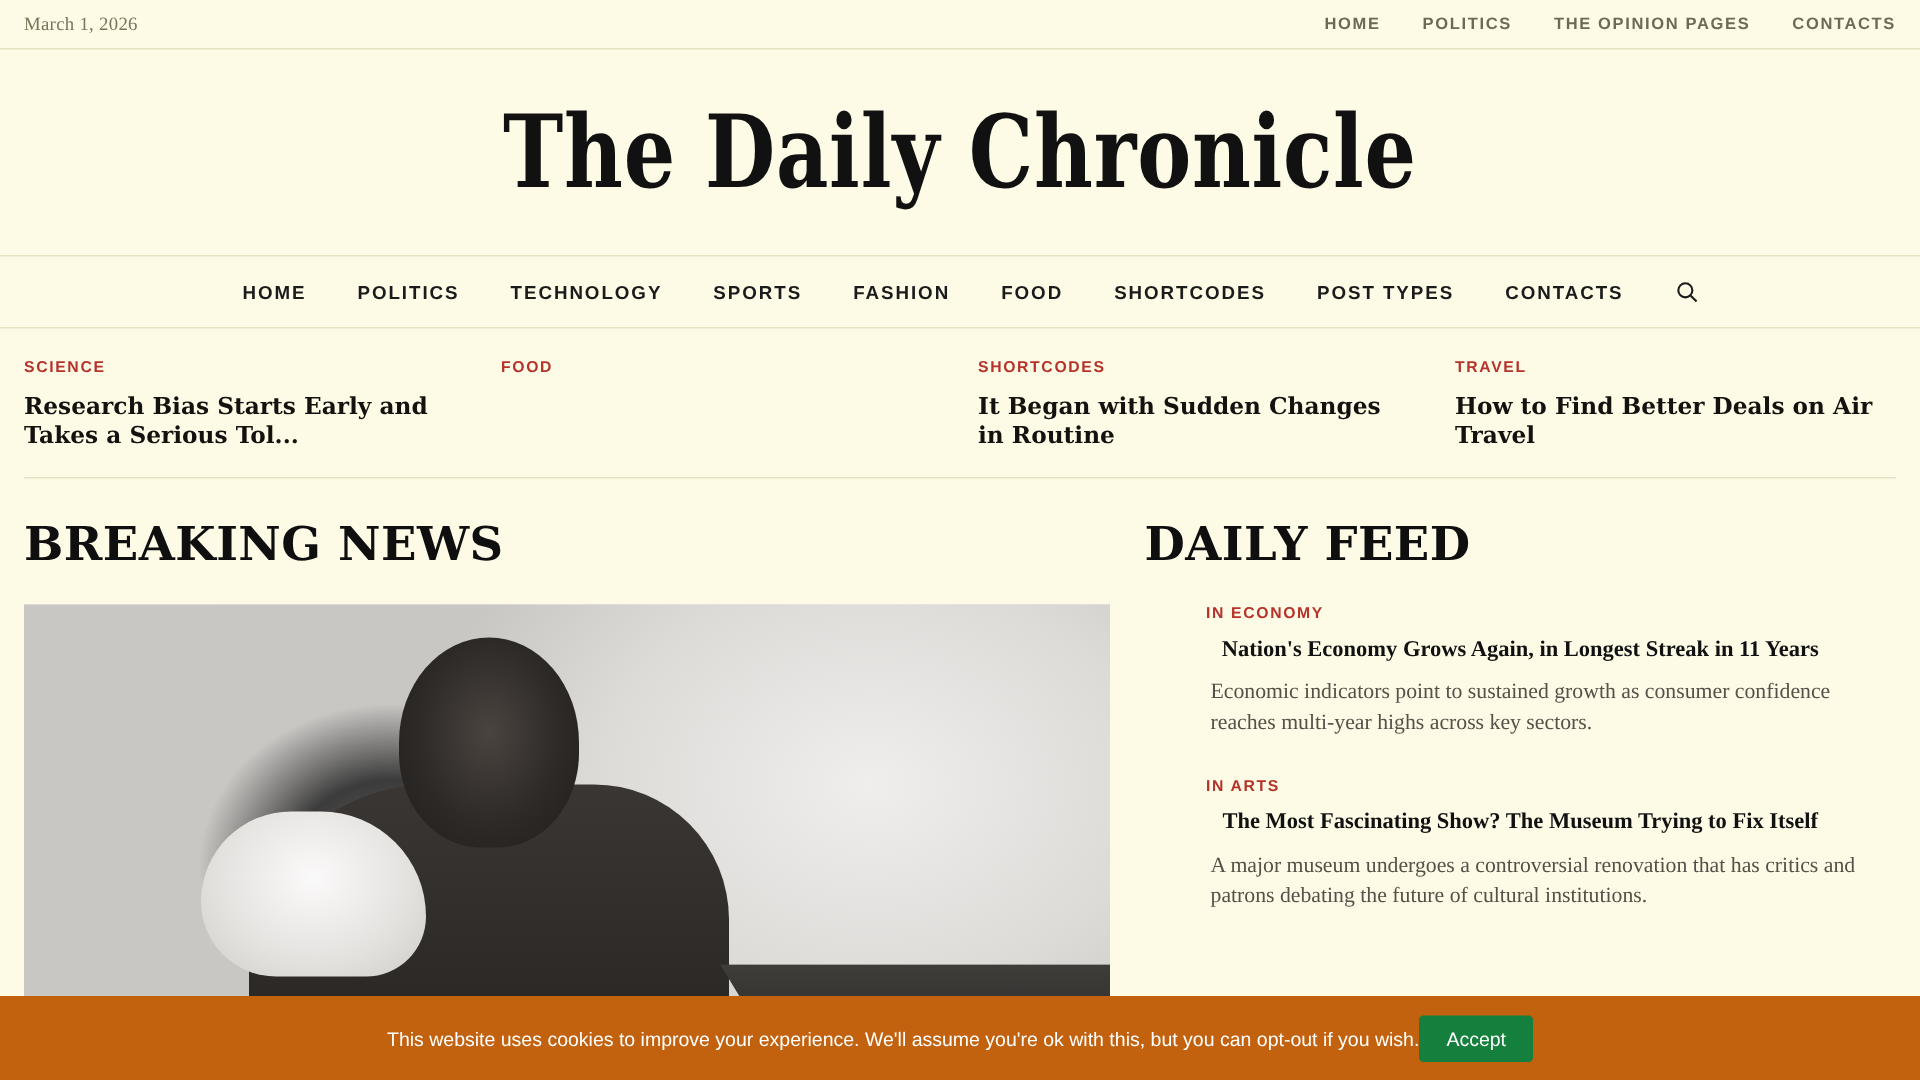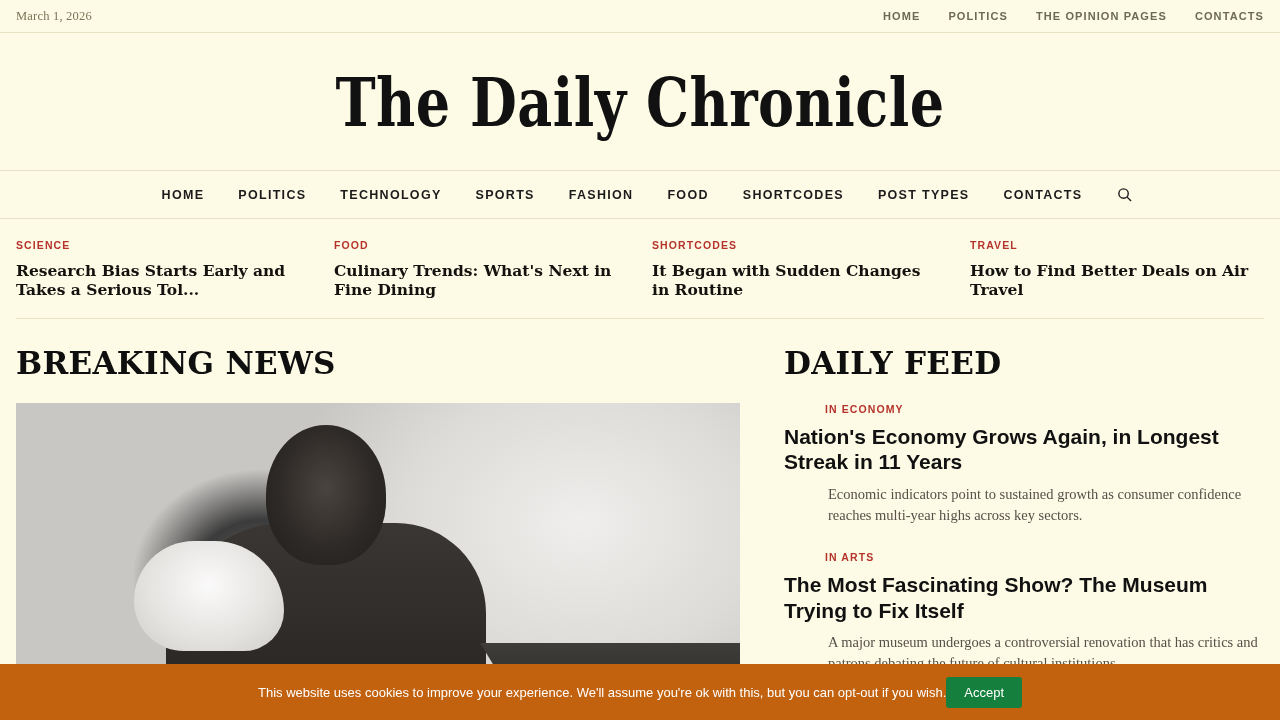--- a/index.html
+++ b/index.html
@@ -112,21 +112,21 @@
   }
   .teaser-divider {
     margin: 18px 16px 0 16px;
     border-top: 1px solid #e7e2c4;
   }
 
   
   .columns {
     display: flex;
     padding: 26px 16px 0 16px;
-    gap: 48px;
+    gap: 27px;
   }
   .col-left { width: 720px; }
   .col-right { flex: 1; }
 
   .section-title {
     font-family: "DejaVu Serif", serif;
     font-weight: 700;
     font-size: 31px;
     letter-spacing: .3px;
     color: #0f0f0f;
@@ -180,26 +180,27 @@
   .feed-cat {
     font-family: "Liberation Sans", sans-serif;
     font-size: 10.5px;
     font-weight: 700;
     letter-spacing: 1.1px;
     color: #b5332a;
     margin-bottom: 9px;
     padding-left: 41px;
   }
   .feed-title {
-    font-family: Liberation Sans, sans-serif;
-    font-weight: 700;
-    font-size: 21px;
+    font-family: Liberation Serif, serif;
+    font-weight: 700;
+    font-size: 15px;
     line-height: 1.22;
     color: #111;
     margin-bottom: 9px;
+    text-align: center;
   }
   .feed-excerpt {
     font-family: "Liberation Serif", serif;
     font-size: 14.5px;
     line-height: 1.42;
     color: #555048;
     max-width: 470px;
     margin-left: 44px;
   }
 
@@ -265,21 +266,20 @@
   </button>
 </nav>
 
 <section class="teasers">
   <div>
     <div class="teaser-cat">SCIENCE</div>
     <div class="teaser-title">Research Bias Starts Early and Takes a Serious Tol...</div>
   </div>
   <div>
     <div class="teaser-cat">FOOD</div>
-    <div class="teaser-title">Culinary Trends: What's Next in Fine Dining</div>
   </div>
   <div>
     <div class="teaser-cat">SHORTCODES</div>
     <div class="teaser-title">It Began with Sudden Changes in Routine</div>
   </div>
   <div>
     <div class="teaser-cat">TRAVEL</div>
     <div class="teaser-title">How to Find Better Deals on Air Travel</div>
   </div>
 </section>

